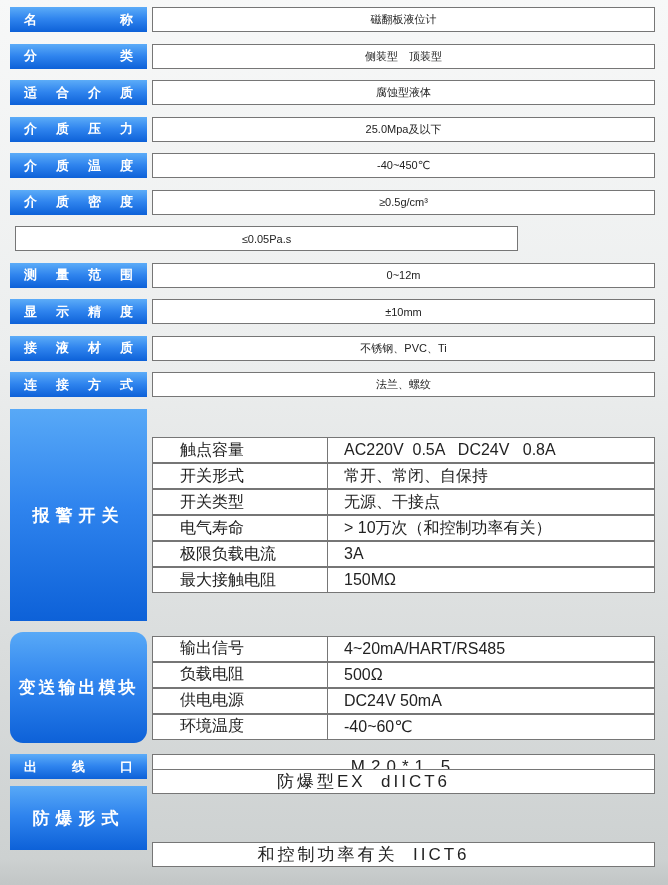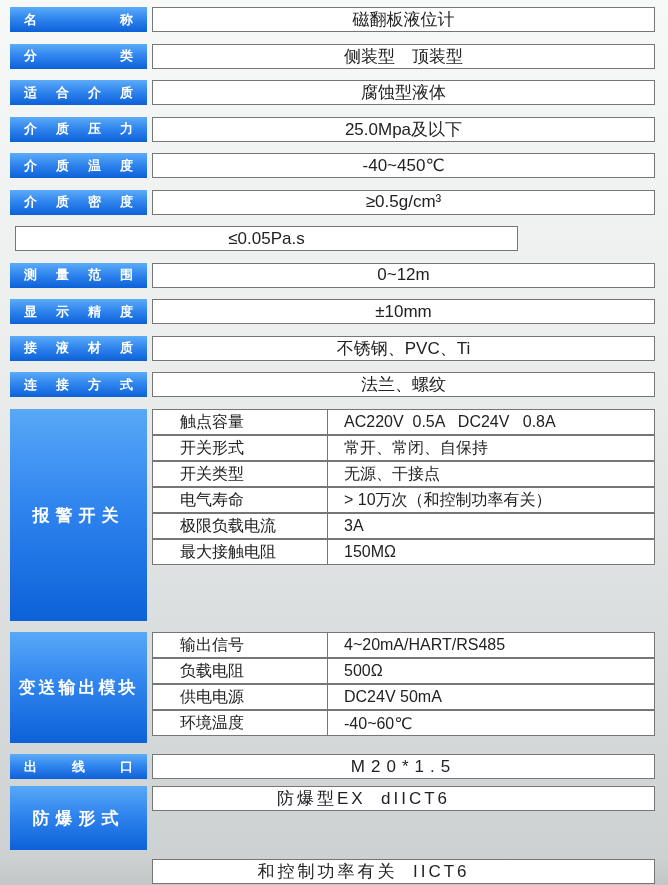--- a/index.html
+++ b/index.html
@@ -25,35 +25,35 @@
   }
   .label .spread {
     display: block; width: 100%; padding: 0 14px;
     text-align: justify; text-align-last: justify;
     white-space: normal;
   }
   .value {
     margin-left: 5px; width: 503px; flex: 0 0 503px;
     background: #fff; border: 1px solid #767676;
     display: flex; align-items: center; justify-content: center;
-    font-size: 17px; color: #222; white-space: pre;
+    font-size: 11px; color: #222; white-space: pre;
   }
 
   
   .group { display: flex; margin: 0 0 11px 10px; }
   .group .glabel {
     width: 137px; flex: 0 0 137px;
     background: linear-gradient(180deg, #58a9f7 0%, #2f84ee 46%, #0d61d8 100%);
     color: #fff; font-size: 17px; font-weight: 700;
     display: flex; align-items: center; justify-content: center;
     text-align: left; letter-spacing: 6px; white-space: nowrap;
   }
-  .group .glabel.tight { letter-spacing: 3px; }
+  .group .glabel.tight { letter-spacing: 3px; border-radius: 13px; }
   .subcol {
-    display: flex; flex-direction: column; justify-content: flex-start;
+    display: flex; flex-direction: column; justify-content: center;
     margin-left: 5px;
   }
   .subrow {
     width: 503px; height: 26px;
     background: #fff; border: 1px solid #767676;
     display: flex; align-items: center;
     font-size: 16px; color: #222; white-space: pre;
   }
   .subrow .sublabel {
     width: 175px; flex: 0 0 175px; height: 100%;

